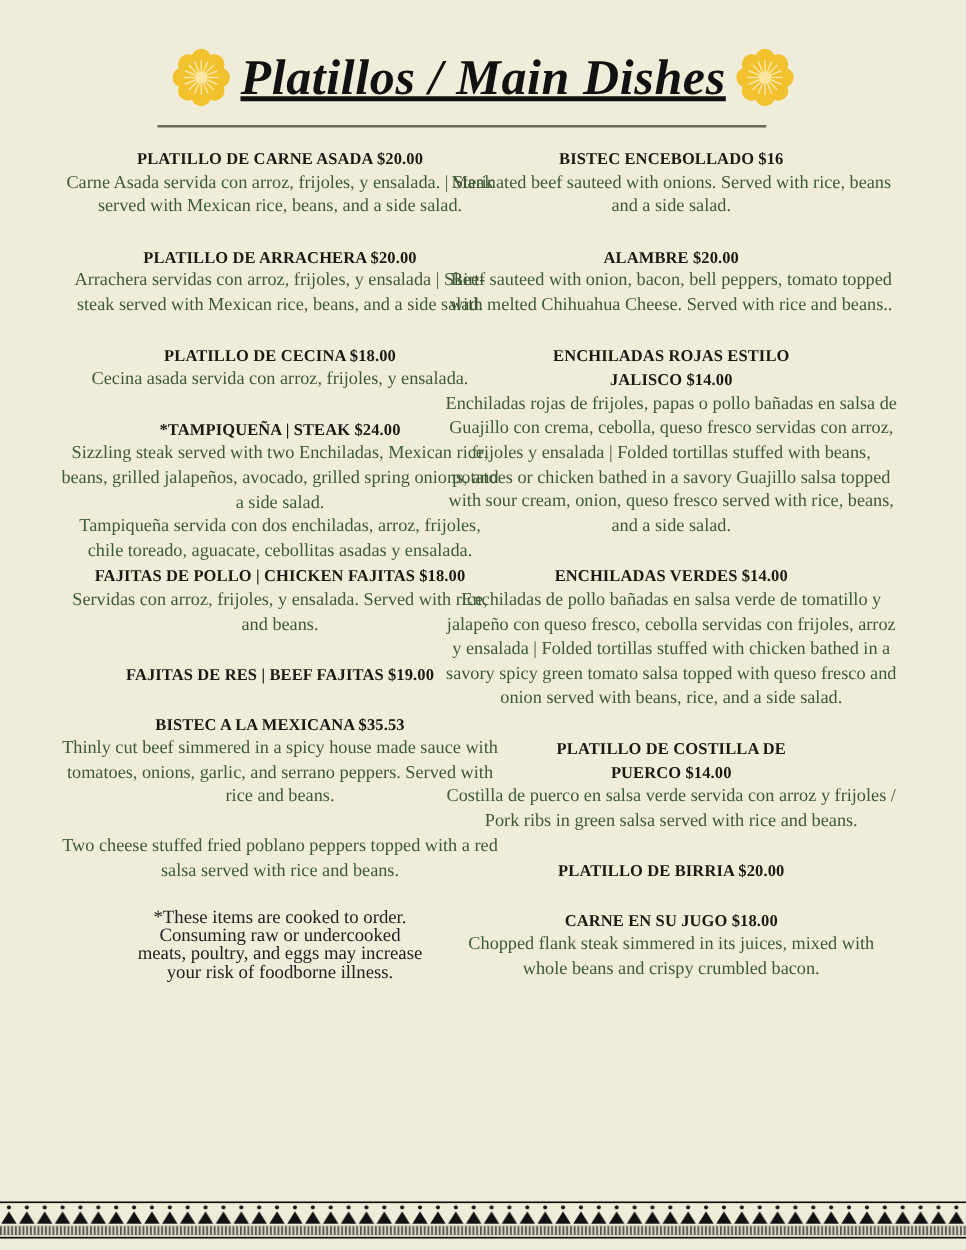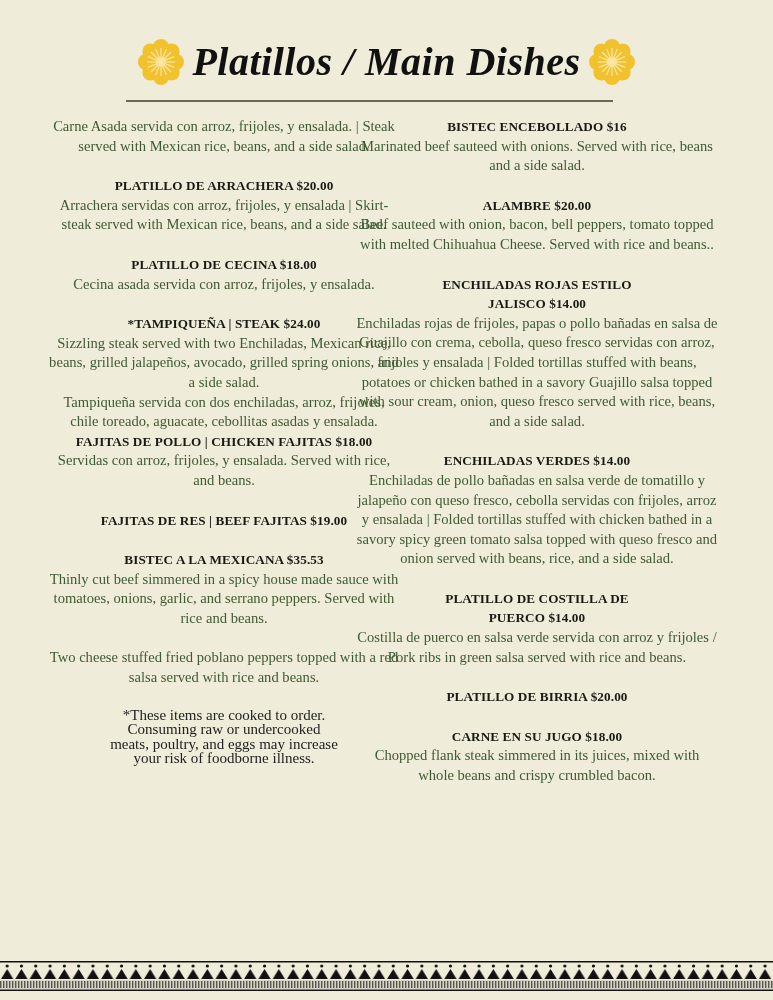--- a/index.html
+++ b/index.html
@@ -11,20 +11,21 @@
   }
   .header {
     position: absolute; top: 36px; left: 0; width: 773px;
     display: flex; justify-content: center; align-items: center; gap: 8px;
   }
   .title {
     font-family: "Liberation Serif", "DejaVu Serif", serif;
     font-style: italic; font-weight: bold;
     font-size: 40px; color: #111; letter-spacing: 0.5px;
     line-height: 52px;
+    text-decoration: underline;
   }
   .flower { width: 46px; height: 46px; display: block; }
   .rule {
     position: absolute; top: 100px; left: 126px; width: 487px; height: 2px;
     background: #6b6a58;
   }
   .col {
     position: absolute; top: 117px; text-align: center;
   }
   .col.left { left: 48px; width: 352px; }
@@ -101,20 +102,21 @@
         <line x1="10" y1="28.4" x2="36" y2="17.6"></line>
     </g>
     <circle cx="23" cy="23" r="4" fill="none" stroke="#fbe7a6" stroke-width="1.4"></circle>
   </svg>
 </div>
 
 <div class="rule"></div>
 
 <div class="col left">
   <div class="item">
+    <div class="name">PLATILLO DE CARNE ASADA $20.00</div>
     <div class="desc">Carne Asada servida con arroz, frijoles, y ensalada. | Steak served with Mexican rice, beans, and a side salad.</div>
   </div>
   <div class="item">
     <div class="name">PLATILLO DE ARRACHERA $20.00</div>
     <div class="desc">Arrachera servidas con arroz, frijoles, y ensalada | Skirt-steak served with Mexican rice, beans, and a side salad.</div>
   </div>
   <div class="item">
     <div class="name">PLATILLO DE CECINA $18.00</div>
     <div class="desc">Cecina asada servida con arroz, frijoles, y ensalada.</div>
   </div>

